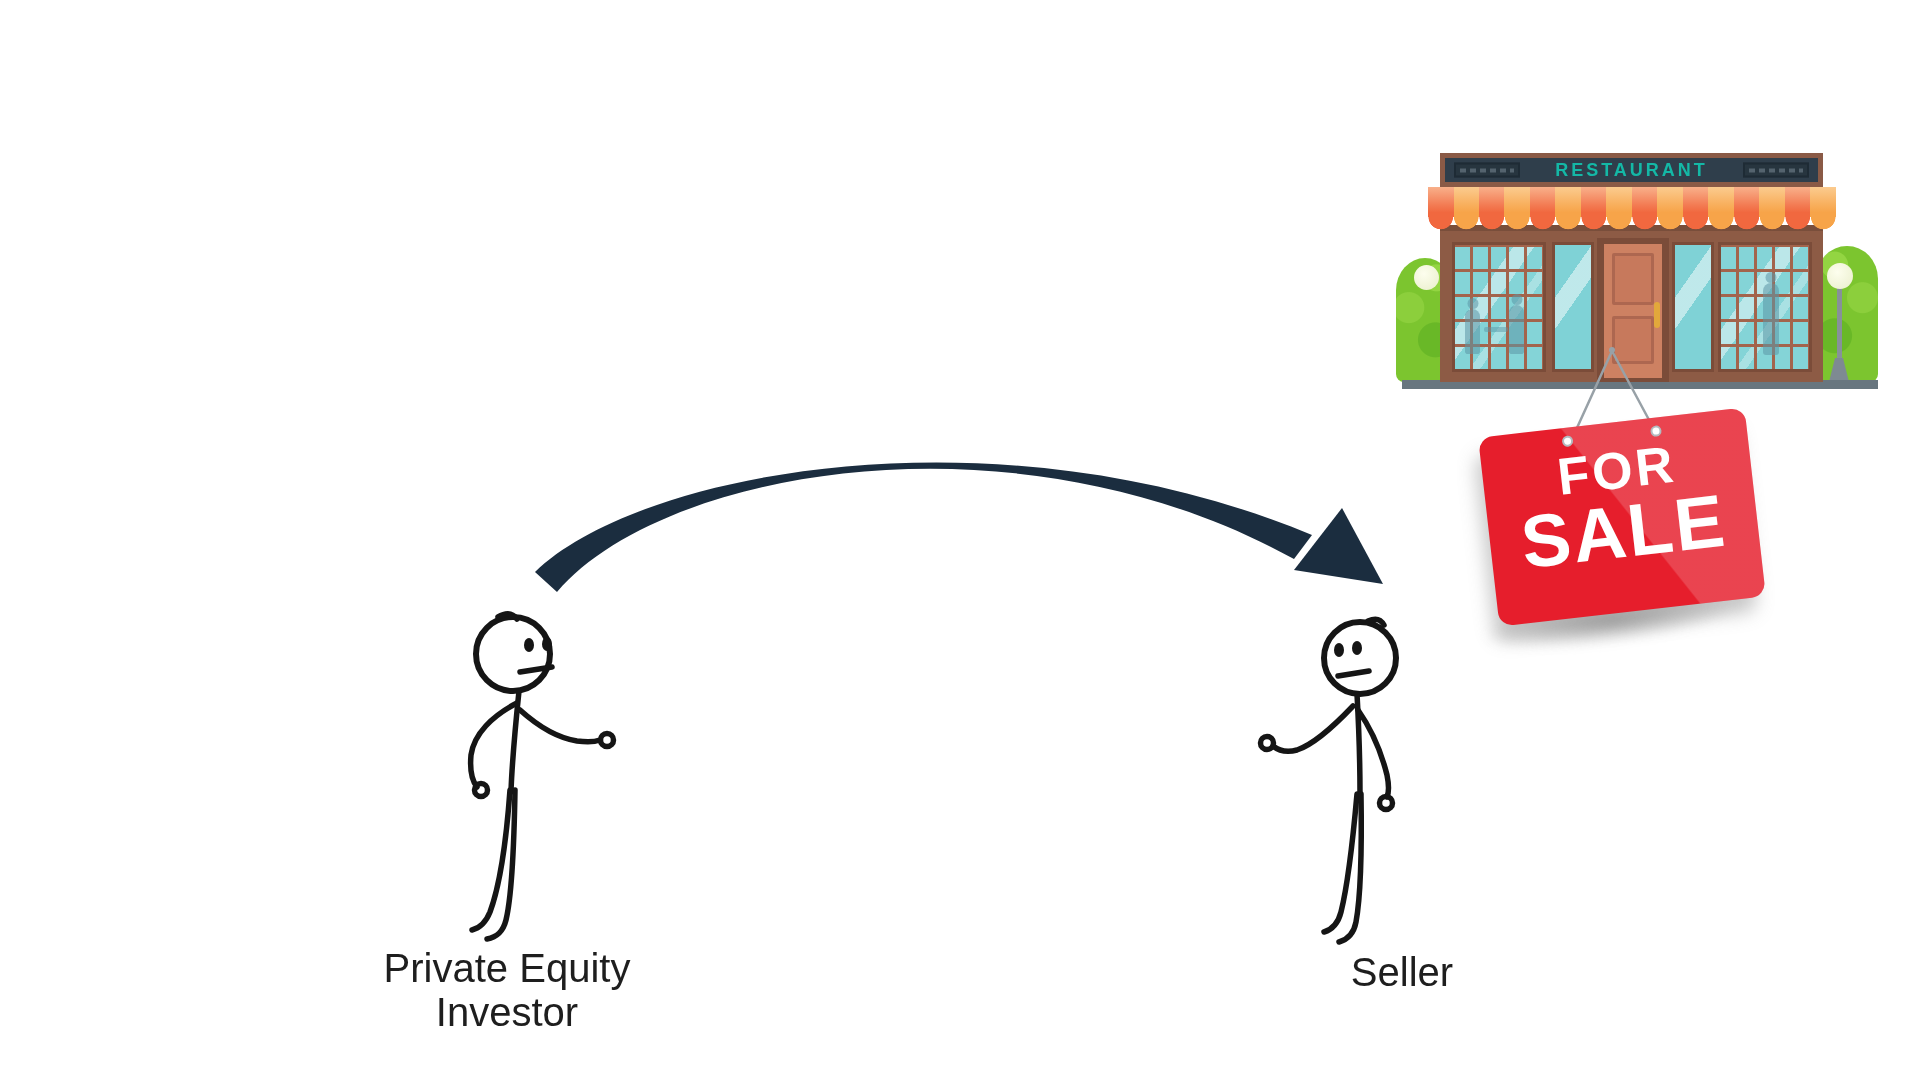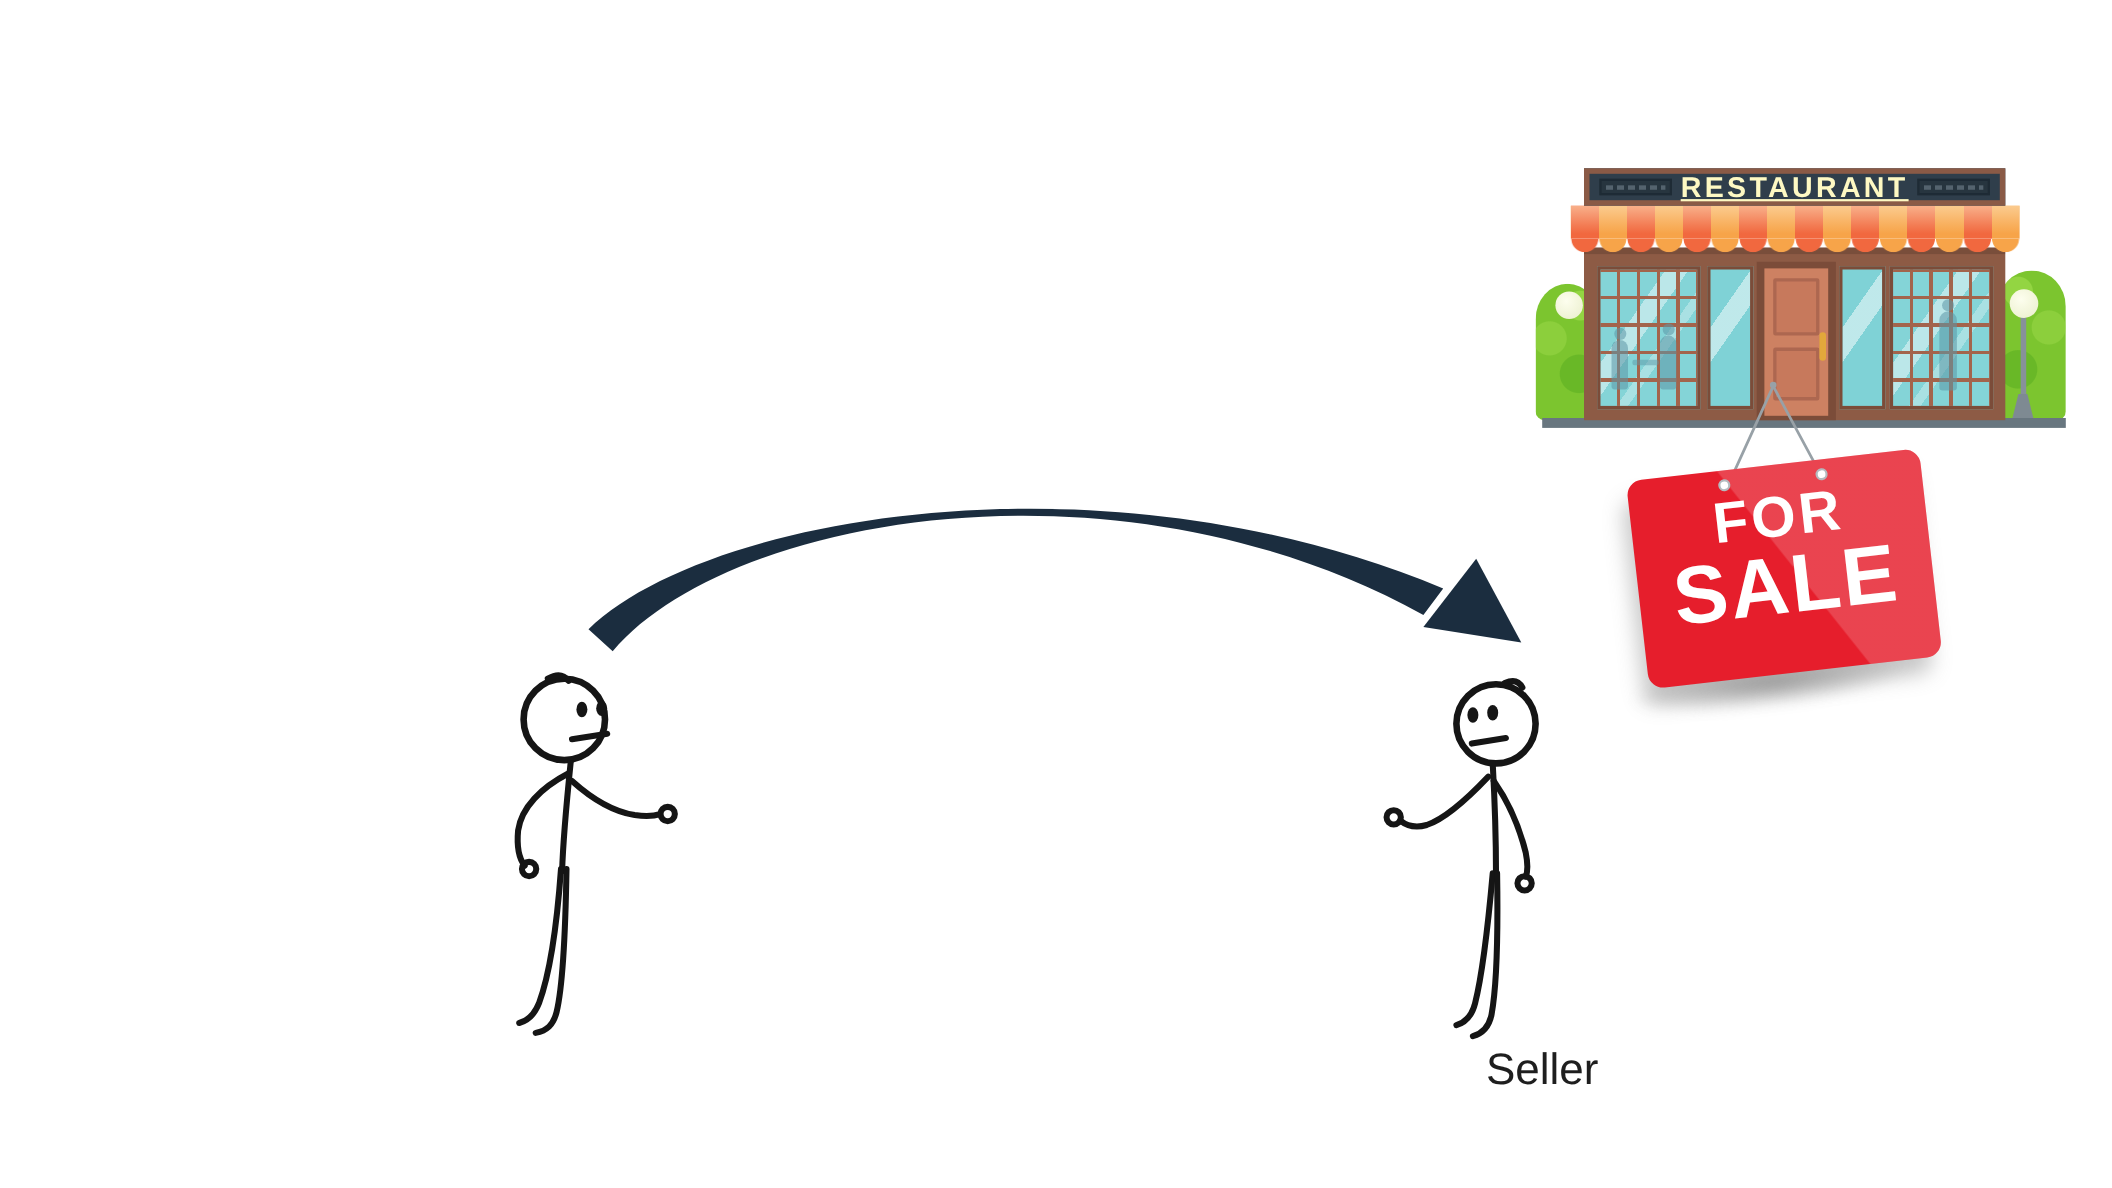--- a/index.html
+++ b/index.html
@@ -8,22 +8,22 @@
     overflow:hidden; font-family:"Liberation Sans", sans-serif;
   }
 
   
   .sign-board {
     position:absolute; left:1440px; top:153px; width:383px; height:34px;
     background:#2f3e4b; border:5px solid #8a5a46; box-sizing:border-box;
     display:flex; align-items:center; justify-content:center;
   }
   .sign-text {
-    color:#fef9c3; font-size:26px; font-weight:700; letter-spacing:3px;
-    white-space:nowrap; line-height:1;text-decoration:underline;
+    color:#14b8a6; font-size:18px; font-weight:700; letter-spacing:3px;
+    white-space:nowrap; line-height:1;
   }
   .board-panel {
     position:absolute; top:50%; transform:translateY(-50%);
     width:66px; height:15px; background:#27353f; border:2px solid #1e2b35; box-sizing:border-box;
   }
   .board-panel::before {
     content:''; position:absolute; left:4px; right:4px; top:50%; height:4px; transform:translateY(-50%);
     background:repeating-linear-gradient(90deg,#54636e 0 6px, transparent 6px 10px);
   }
   .board-panel.left { left:9px; } .board-panel.right { right:9px; }
@@ -228,15 +228,17 @@
   </svg>
 
   <div class="sale-shadow"></div>
   <div class="sale-sign">
     <div class="grommet g1"></div>
     <div class="grommet g2"></div>
     <div class="sale-line1">FOR</div>
     <div class="sale-line2">SALE</div>
   </div>
 
+  <div class="fig-label investor">Private Equity
+Investor</div>
   <div class="fig-label seller">Seller</div>
 
 </div>
 
 </body></html>

